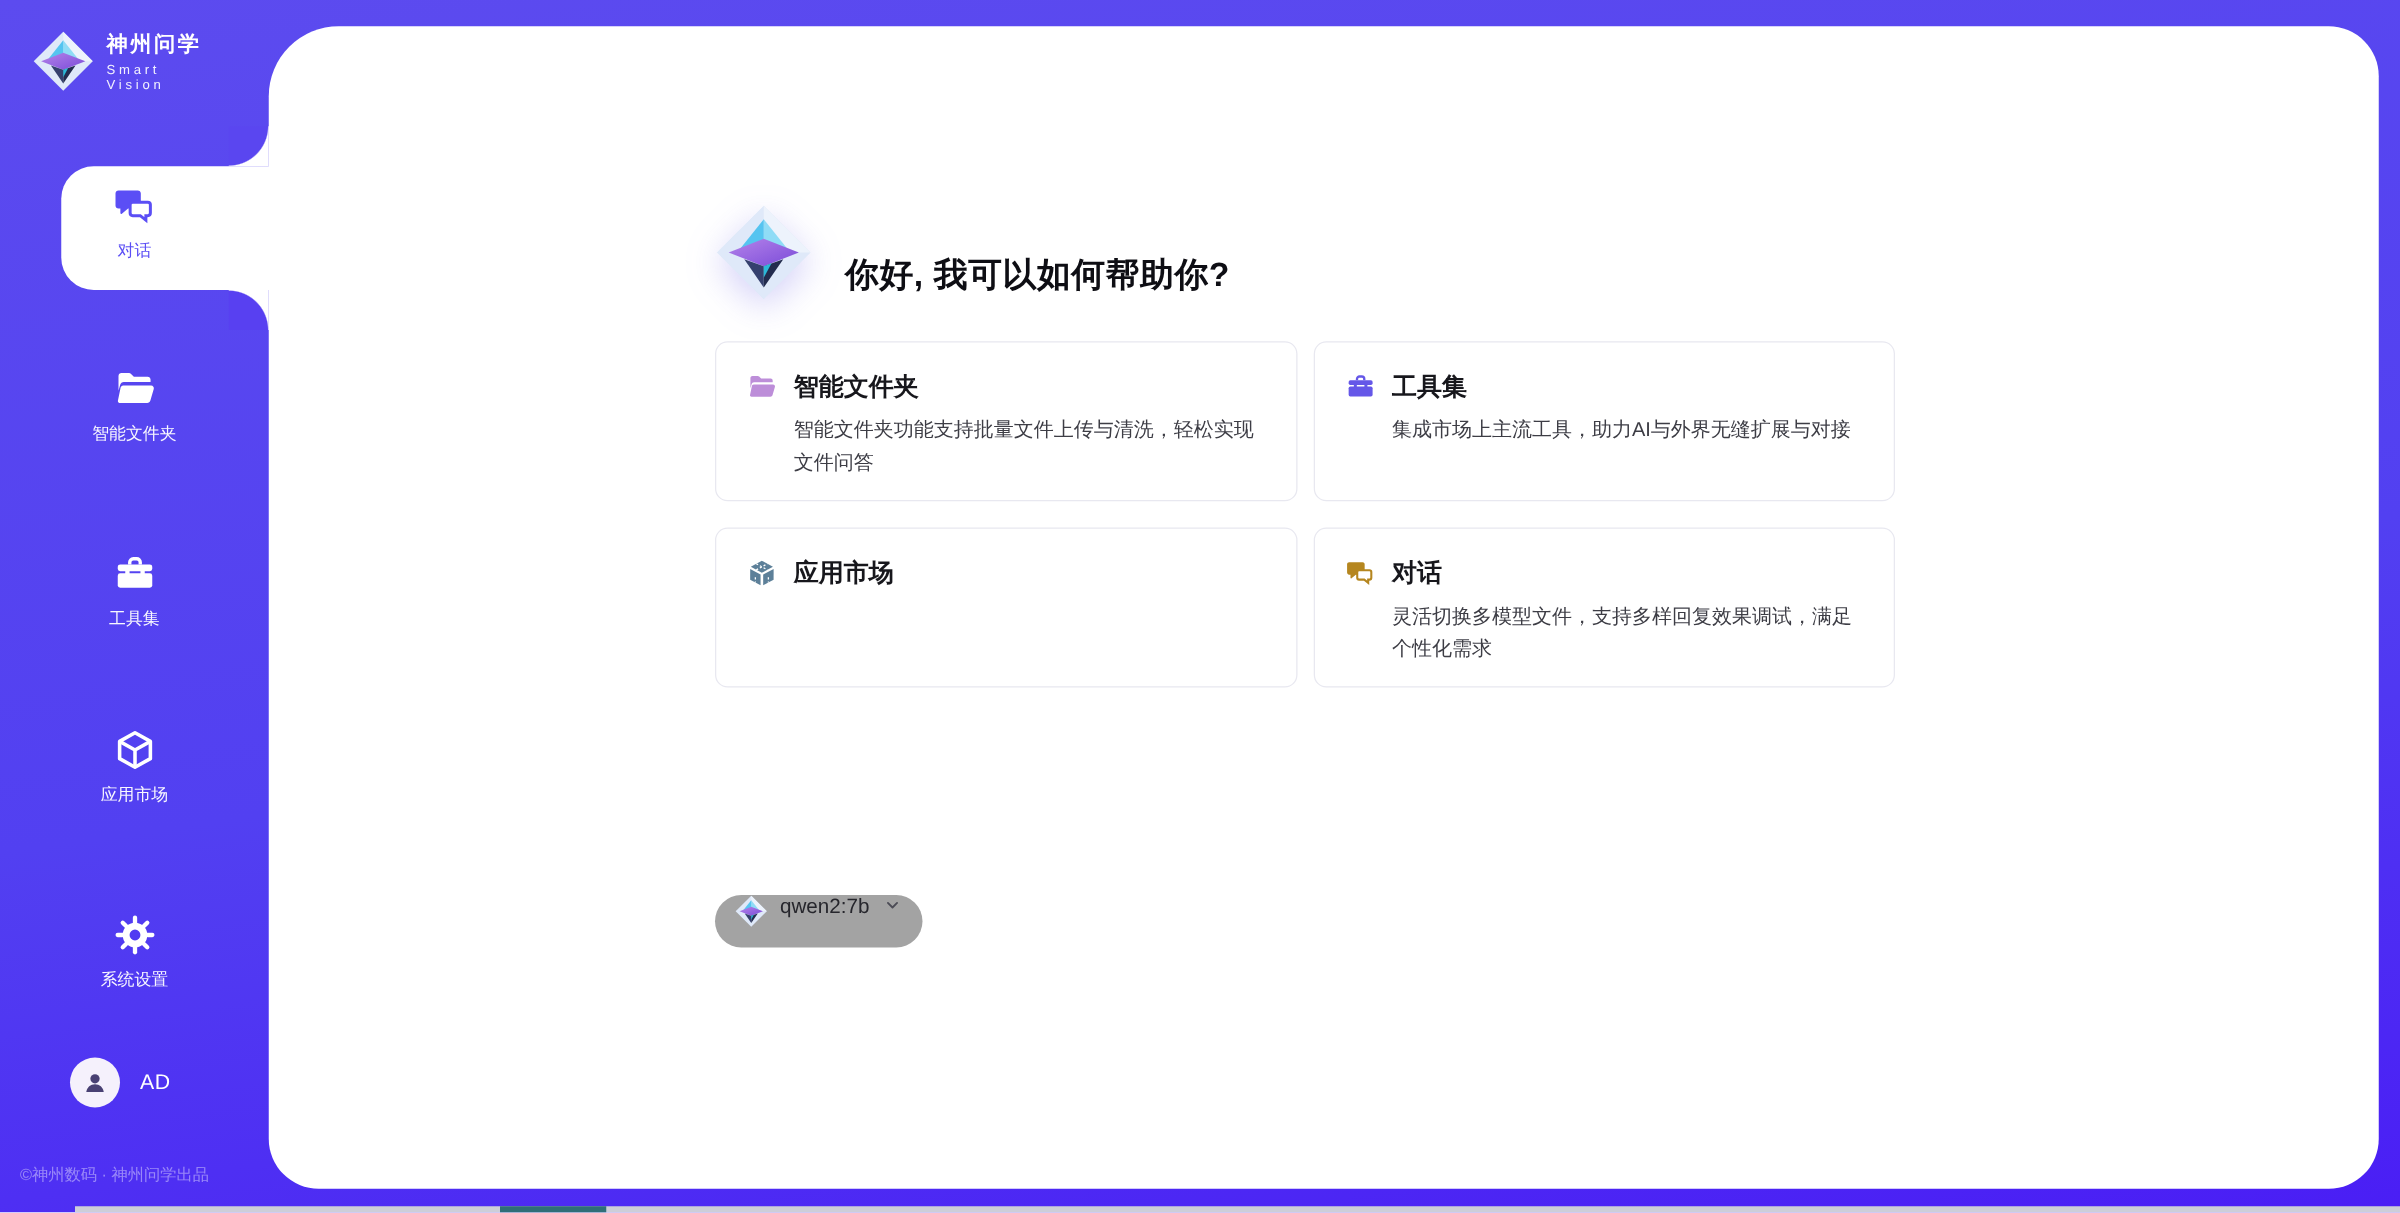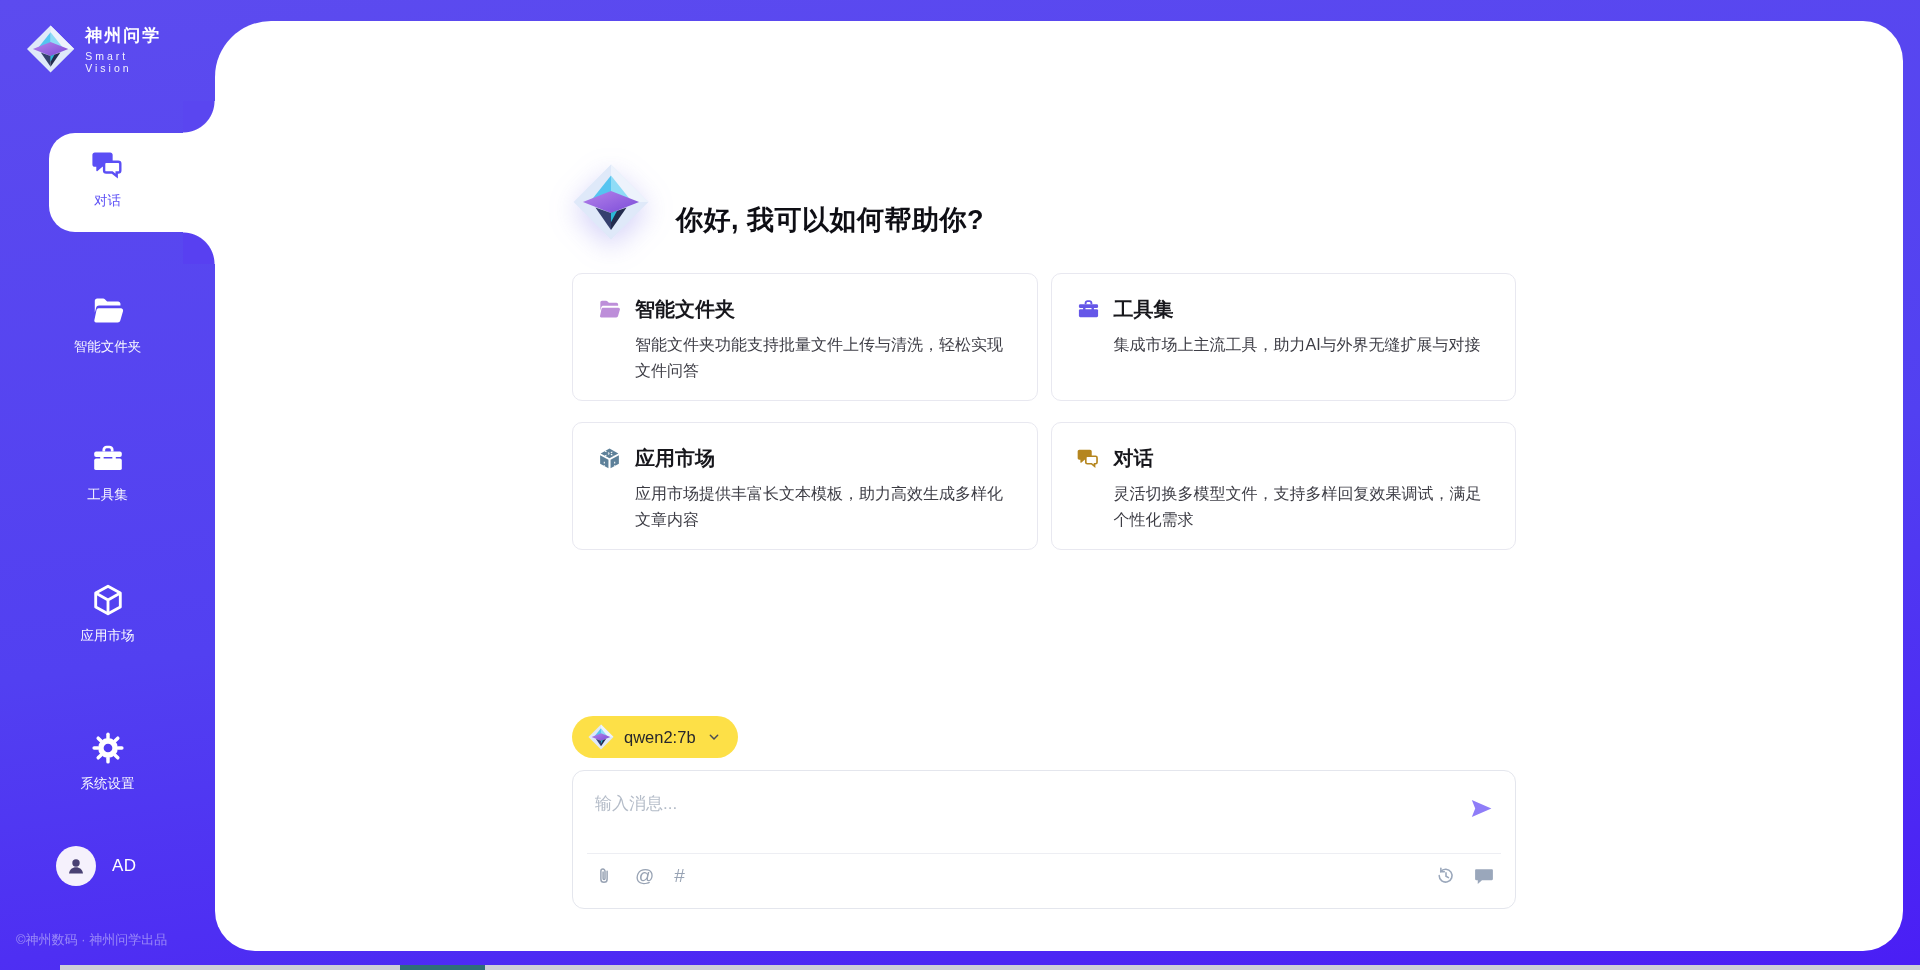--- a/index.html
+++ b/index.html
@@ -49,21 +49,21 @@
   .cards { position:absolute; left:0; top:252px; width:944px; display:grid;
            grid-template-columns:1fr 1fr; gap:21px 13px; }
   .card { background:#fff; border:1px solid #E8E8F0; border-radius:10px; height:128px;
           padding:22px 24px; cursor:pointer; }
   .card-head { display:flex; align-items:center; gap:13px; }
   .card-icon { width:25px; height:25px; flex:0 0 auto; }
   .card-title { font-size:20px; font-weight:700; color:#17171C; }
   .card-desc { margin-top:9px; margin-left:38px; font-size:16px; line-height:1.6; color:#3D3D45; }
 
   .model-pill { position:absolute; left:0; top:695px; height:42px; display:inline-flex;
-                align-items:center; gap:10px; padding:0 16px; background:#fde047;
+                align-items:flex-start; gap:10px; padding:0 16px; background:#a3a3a3;
                 border-radius:21px; cursor:pointer; }
   .pill-logo { width:26px; height:26px; }
   .pill-label { font-size:16.5px; color:#26262C; }
   .pill-chevron { width:16px; height:16px; color:#4B4B55; }
 
   .composer { position:absolute; left:0; top:749px; width:944px; height:139px; background:#fff;
               border:1px solid #E4E6ED; border-radius:12px; }
   .composer-input { position:absolute; left:22px; top:16px; width:840px; height:34px; border:none;
                     outline:none; font-size:17px; color:#333; font-family:"Liberation Sans",sans-serif; }
   .composer-input::placeholder { color:#B4BCC8; }
@@ -260,21 +260,20 @@
           <div class="card-desc">集成市场上主流工具，助力AI与外界无缝扩展与对接</div>
         </div>
 
         <div class="card">
           <div class="card-head">
             <svg class="card-icon" style="color: rgb(93, 128, 153);">
                 <use href="#sym-cube-grid"></use>
               </svg>
             <div class="card-title">应用市场</div>
           </div>
-          <div class="card-desc">应用市场提供丰富长文本模板，助力高效生成多样化文章内容</div>
         </div>
 
         <div class="card">
           <div class="card-head">
             <svg class="card-icon" style="color: rgb(181, 134, 31);">
                 <use href="#sym-chat"></use>
               </svg>
             <div class="card-title">对话</div>
           </div>
           <div class="card-desc">灵活切换多模型文件，支持多样回复效果调试，满足个性化需求</div>
@@ -284,42 +283,20 @@
       <div class="model-pill">
         <svg class="pill-logo">
             <use href="#sym-diamond"></use>
           </svg>
         <span class="pill-label">qwen2:7b</span>
         <svg class="pill-chevron">
             <use href="#sym-chevron"></use>
           </svg>
       </div>
 
-      <div class="composer">
-        <input class="composer-input" type="text" placeholder="输入消息..." style="">
-        <svg class="send-btn">
-            <use href="#sym-send"></use>
-          </svg>
-        <div class="composer-divider"></div>
-        <div class="composer-tools">
-          <svg class="tool-icon">
-              <use href="#sym-paperclip"></use>
-            </svg>
-          <span class="tool-glyph">@</span>
-          <span class="tool-glyph">#</span>
-        </div>
-        <div class="composer-right">
-          <svg class="tool-icon">
-              <use href="#sym-history"></use>
-            </svg>
-          <svg class="tool-icon">
-              <use href="#sym-bubble"></use>
-            </svg>
-        </div>
-      </div>
 
     </div>
   </div>
 
   <div class="bottom-track">
     <div class="bottom-thumb"></div>
   </div>
 </div>
 
 </body></html>

